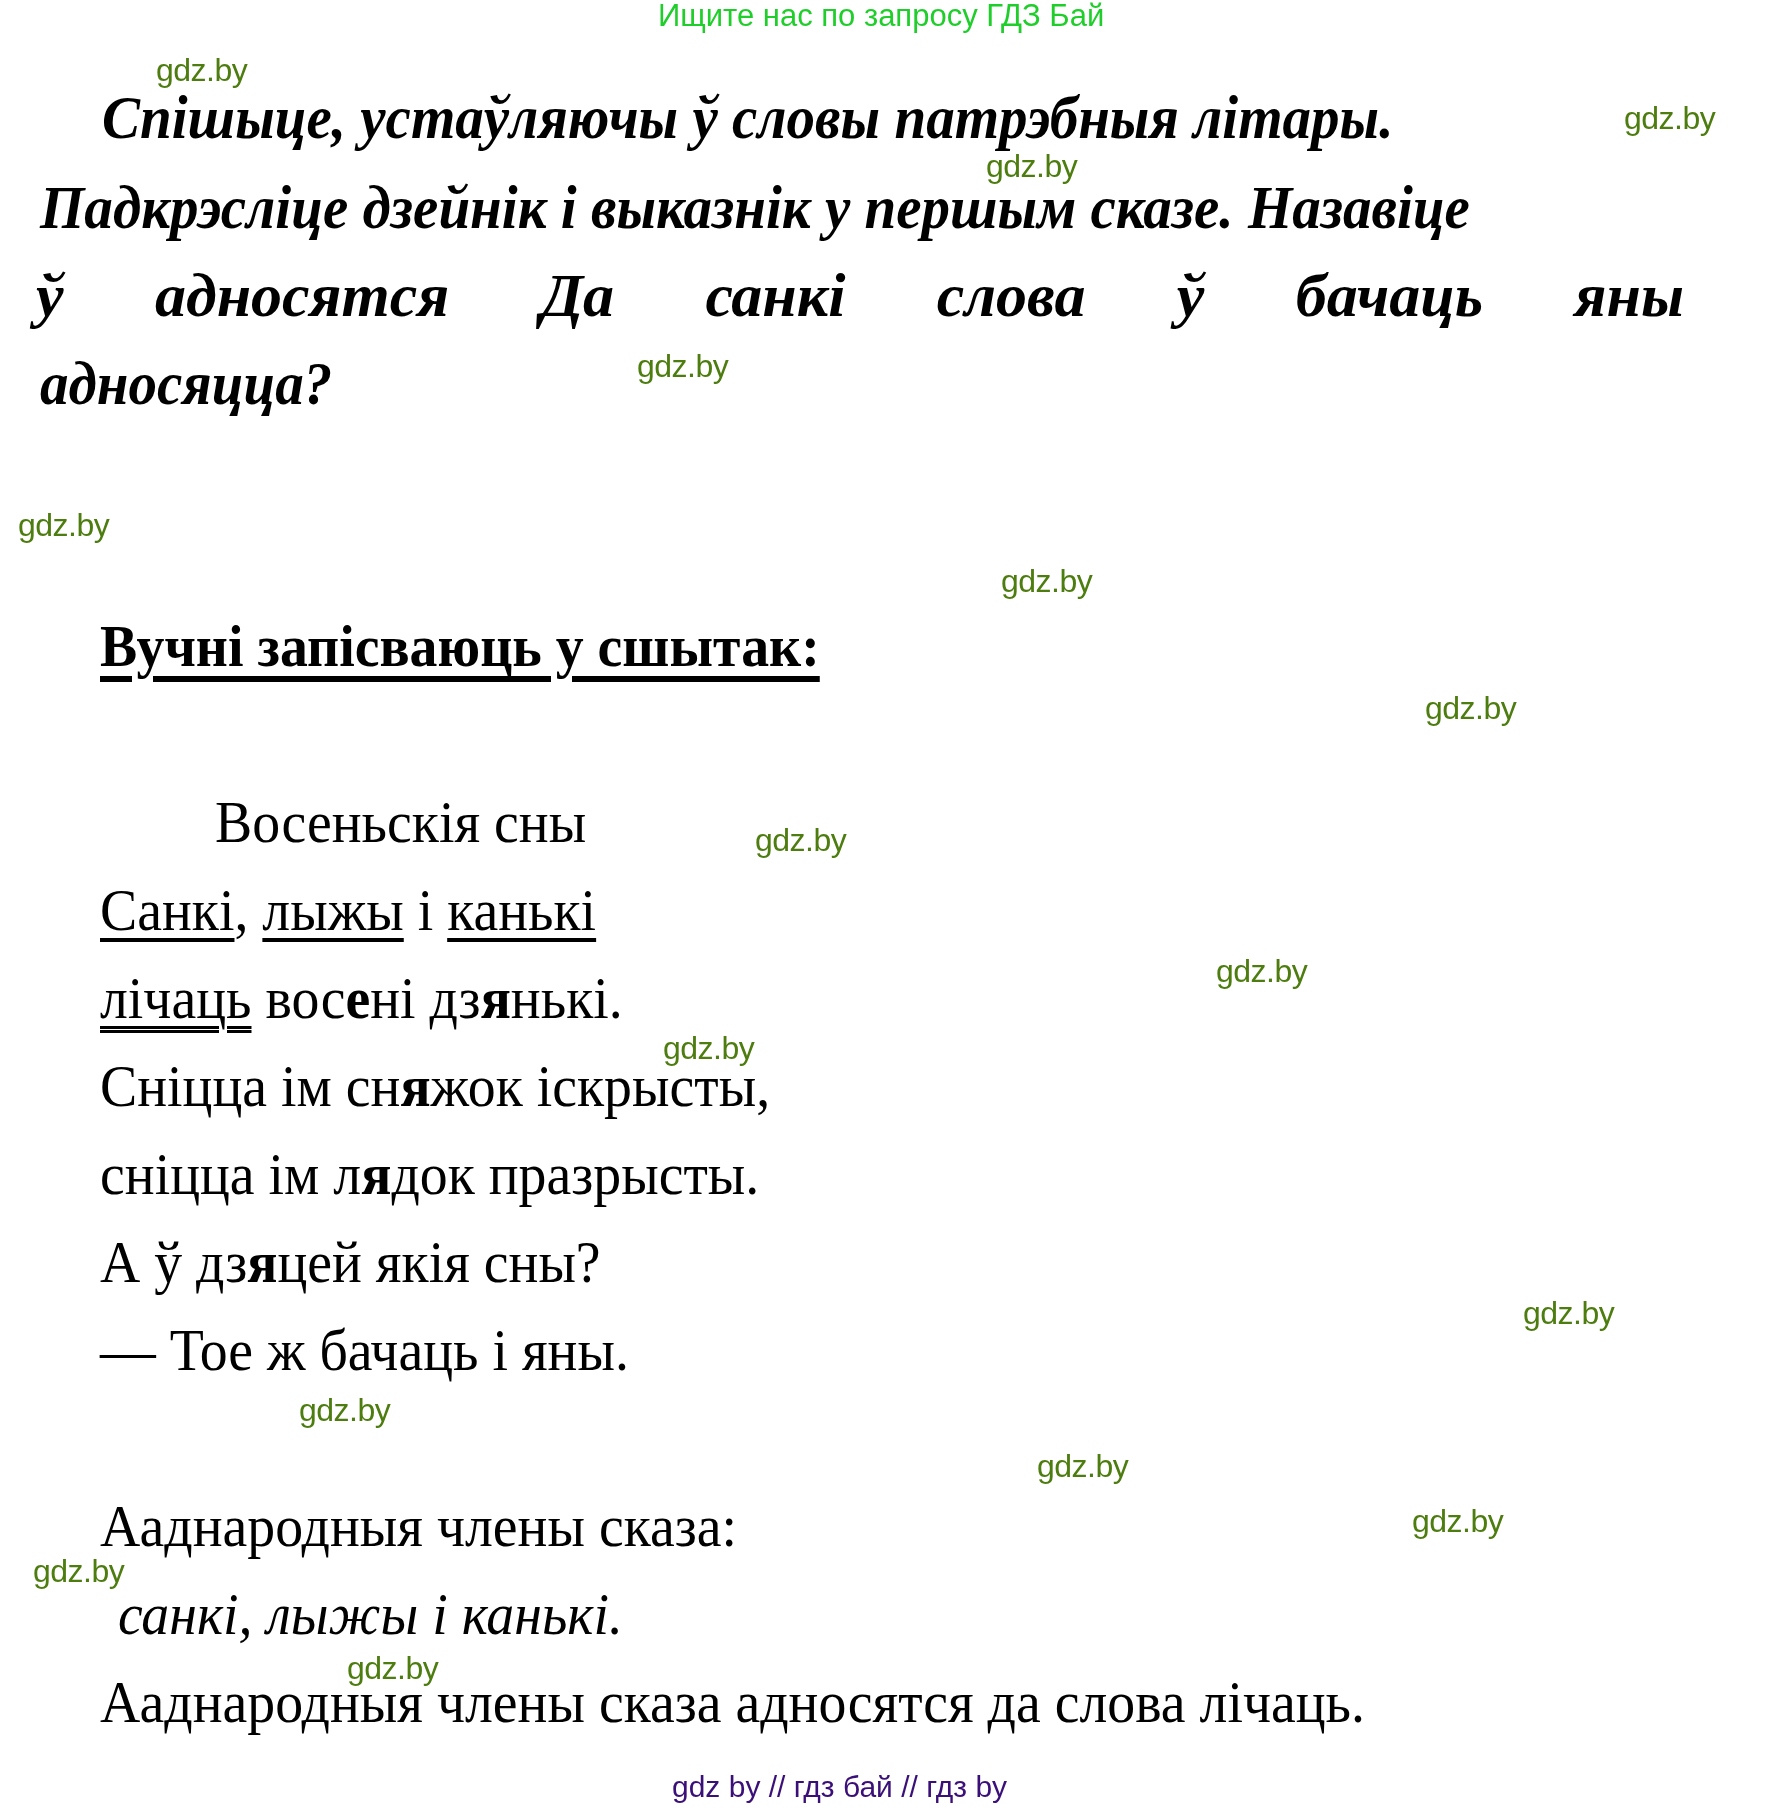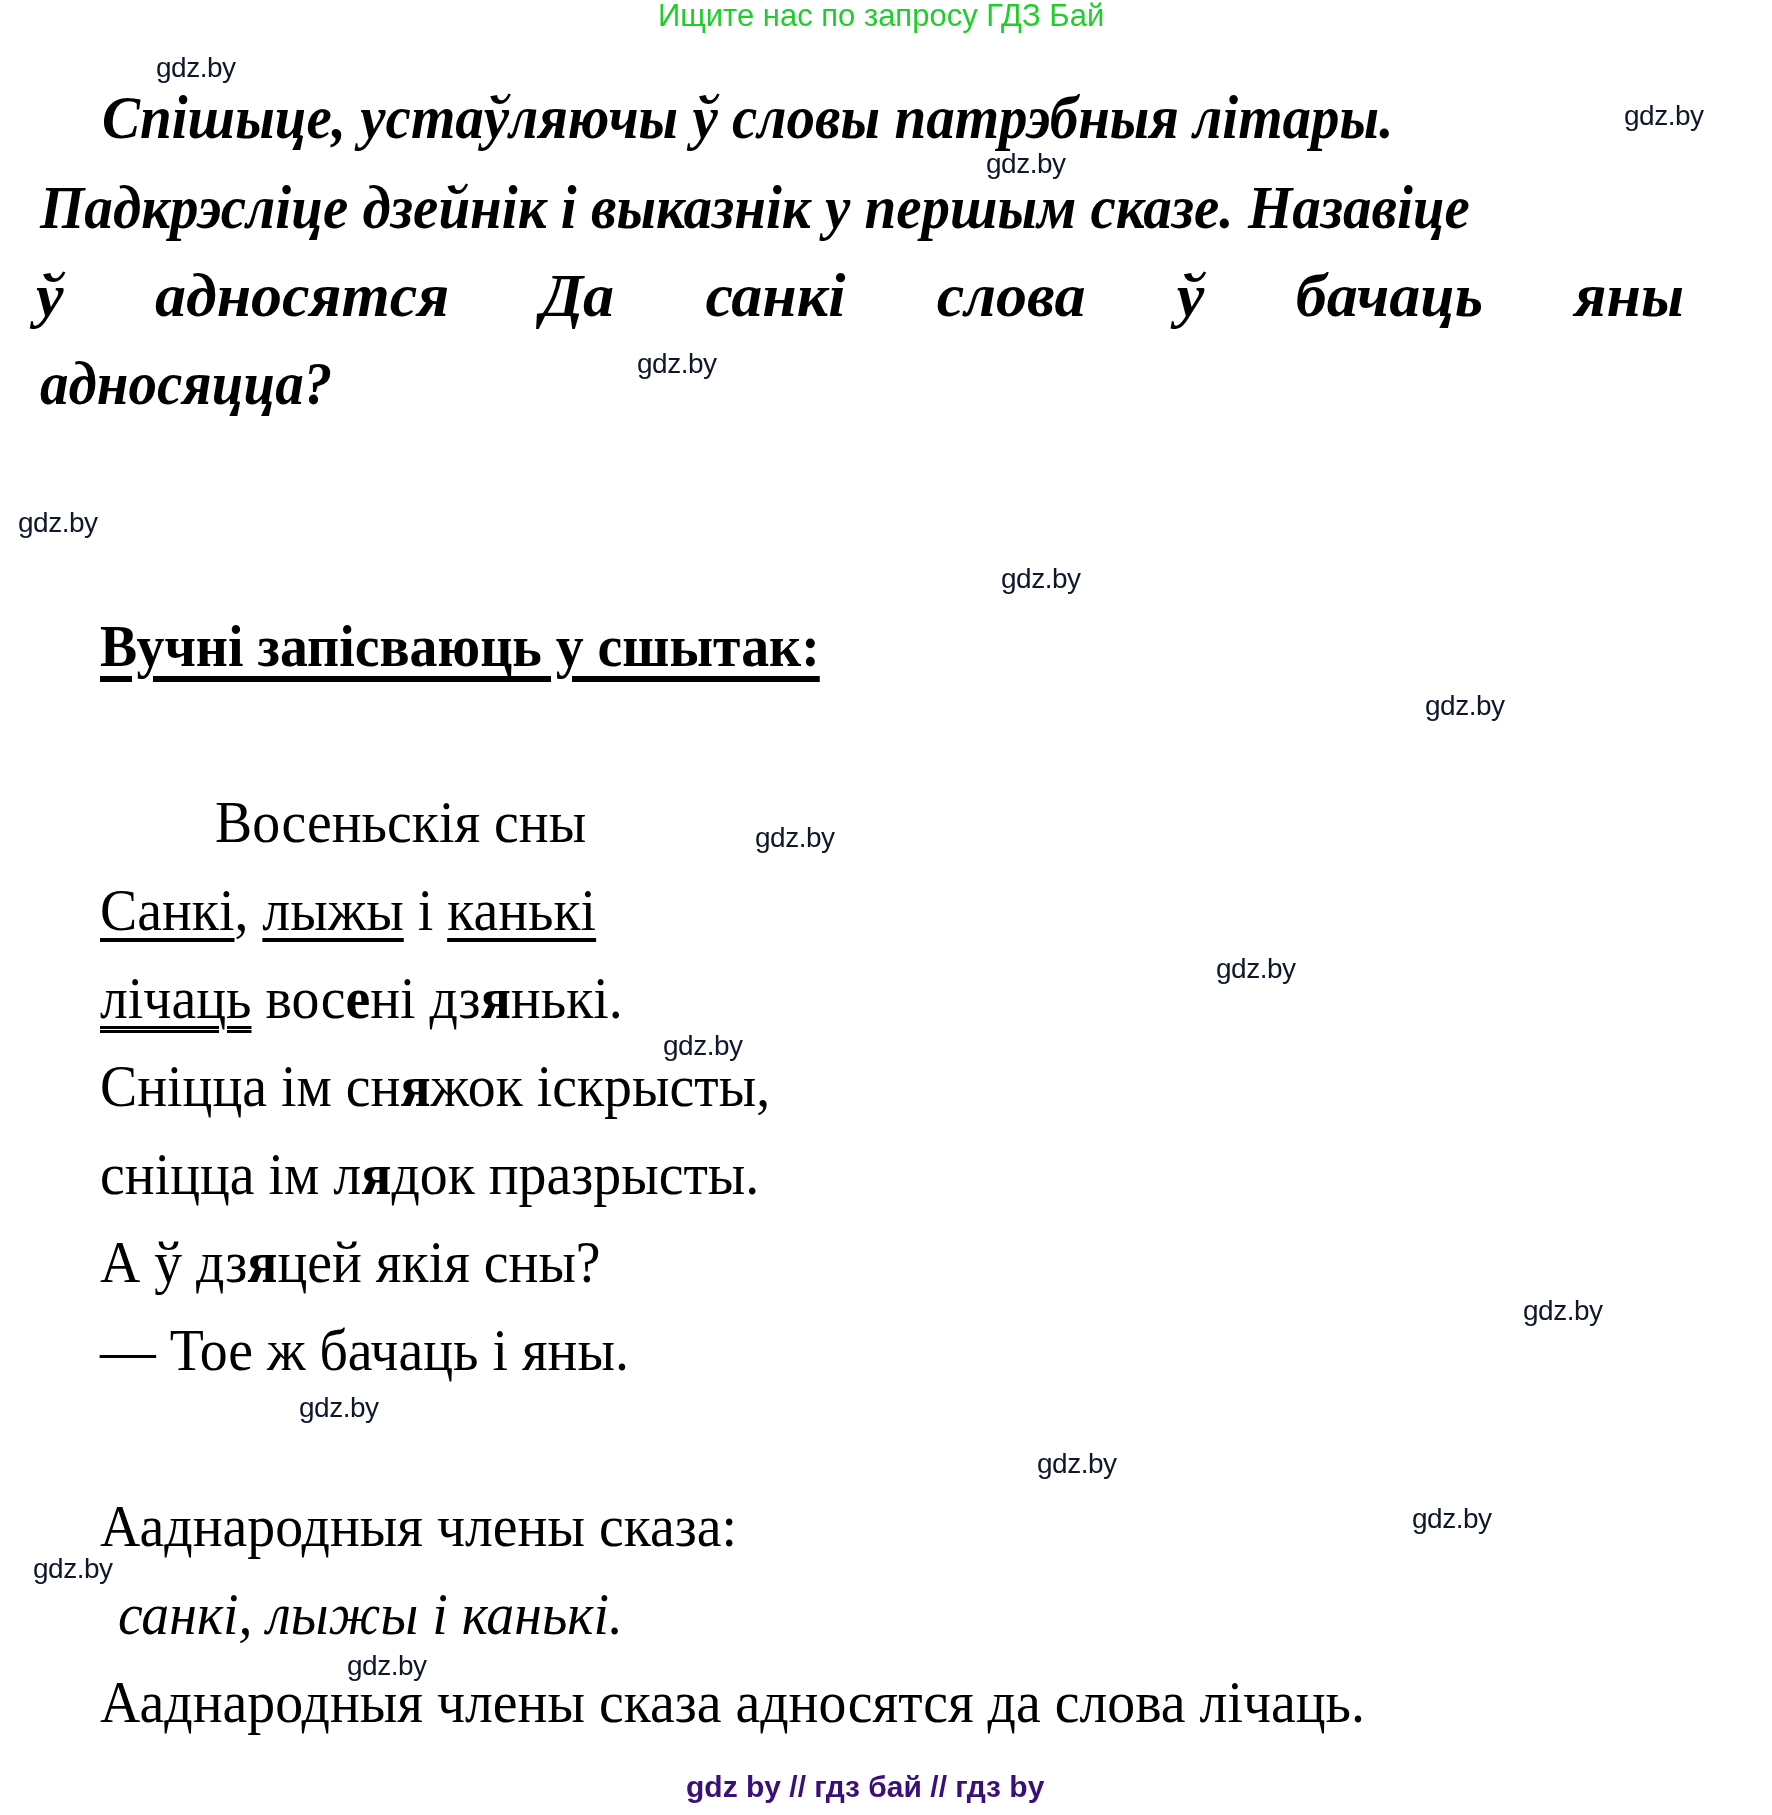--- a/index.html
+++ b/index.html
@@ -1,19 +1,19 @@
 <!DOCTYPE html>
 <html><head>
   <meta charset="utf-8">
   <style>
     html, body { margin: 0; padding: 0; background: #ffffff; }
     body { width: 1772px; height: 1815px; position: relative; overflow: hidden; }
     .abs { position: absolute; white-space: nowrap; }
     .banner { font-family: "Liberation Sans", "DejaVu Sans", sans-serif; font-size: 31px; color: #1fce2a; }
-    .wm { font-family: "Liberation Sans", "DejaVu Sans", sans-serif; font-size: 28px; color: #0f172a; letter-spacing: -0.5px; }
+    .wm { font-family: "Liberation Sans", "DejaVu Sans", sans-serif; font-size: 32px; color: #4d7c0f; letter-spacing: -0.5px; }
     .instr { font-family: "Liberation Serif", "DejaVu Serif", serif; font-style: italic; font-weight: bold; font-size: 62px; color: #000; transform: scaleX(0.92); transform-origin: left top; }
     .instr-just { display: flex; justify-content: space-between; width: 1648px; transform: none; }
     .heading { font-family: "Liberation Serif", "DejaVu Serif", serif; font-weight: bold; font-size: 60px; color: #000; text-decoration: underline; text-decoration-thickness: 6px; text-underline-offset: 10px; transform: scaleX(0.93); transform-origin: left top; }
     .poem { font-family: "Liberation Serif", "DejaVu Serif", serif; font-size: 60px; color: #000; transform: scaleX(0.93); transform-origin: left top; }
     .u1 { text-decoration: underline; text-decoration-thickness: 4px; text-underline-offset: 8px; }
     .u2 { text-decoration: underline double; text-decoration-thickness: 3px; text-underline-offset: 8px; }
     .ins { font-weight: bold; }
     .ital { font-style: italic; }
     .footer { font-family: "Liberation Sans", "DejaVu Sans", sans-serif; font-size: 30px; color: #3b0f78; }
   </style>
@@ -78,13 +78,13 @@
     <div class="abs wm" style="left: 1216px; top: 953px;">gdz.by</div>
     <div class="abs wm" style="left: 663px; top: 1030px;">gdz.by</div>
     <div class="abs wm" style="left: 1523px; top: 1295px;">gdz.by</div>
     <div class="abs wm" style="left: 299px; top: 1392px;">gdz.by</div>
     <div class="abs wm" style="left: 1037px; top: 1448px;">gdz.by</div>
     <div class="abs wm" style="left: 1412px; top: 1503px;">gdz.by</div>
     <div class="abs wm" style="left: 33px; top: 1553px;">gdz.by</div>
     <div class="abs wm" style="left: 347px; top: 1650px;">gdz.by</div>
   </div>
 
-<div class="abs footer" style="left:686px; top:1770px;font-weight:bold;">gdz by  //  гдз бай  //  гдз by</div>
+<div class="abs footer" style="left:672px; top:1770px;">gdz by  //  гдз бай  //  гдз by</div>
 
 </body></html>

